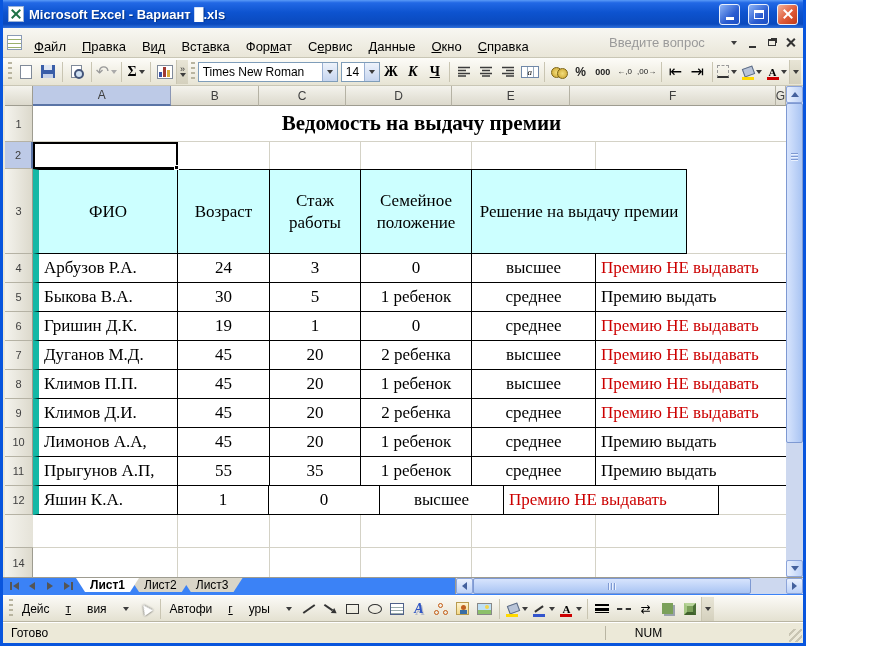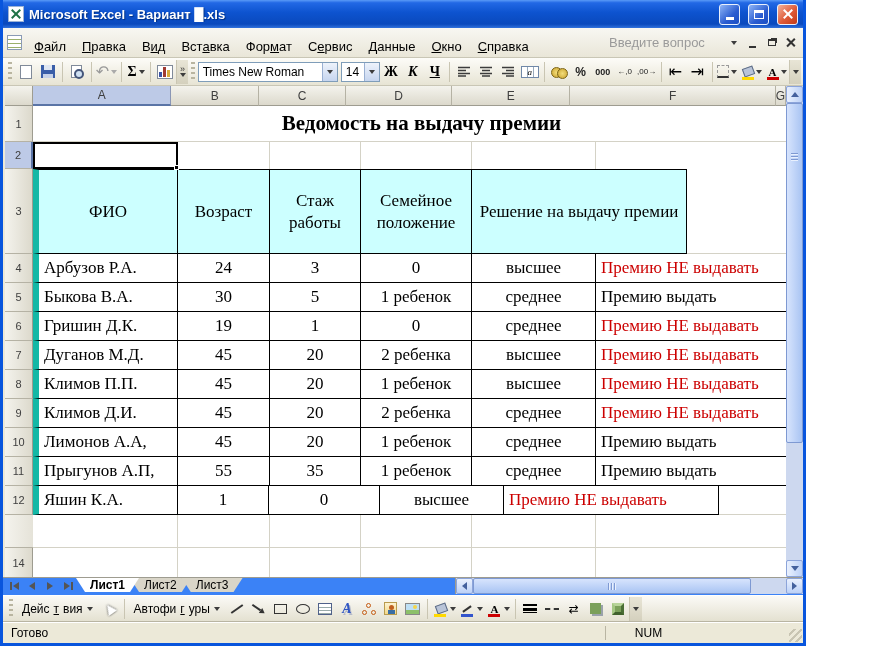--- a/index.html
+++ b/index.html
@@ -162,21 +162,21 @@
 .tab { padding:0 14px; margin-left:-9px; display:flex; align-items:center; justify-content:center; font-size:12px;
   background:#d9d5c8; clip-path:polygon(0 0,100% 0,calc(100% - 9px) 100%,9px 100%);
   filter:drop-shadow(1px 0 0 #8a887c) drop-shadow(-1px 0 0 #8a887c) drop-shadow(0 1px 0 #8a887c); }
 .tab.active { background:#fff; font-weight:bold; z-index:2; }
 .tab-filler { flex:1; }
 .hscroll { flex:0 0 348px; display:flex; align-items:center; background:#cdd8ef; border-left:1px solid #9e9c90; padding:0; }
 
 
 .drawbar { flex:0 0 27px; display:flex; align-items:center; background:linear-gradient(180deg,#fbfaf6,#e4e1d1);
   border-top:1px solid #fff; border-bottom:1px solid #b9b5a2; padding:0 3px; font-size:12px; }
-.draw-label { display:flex; align-items:center; gap:4px; padding:2px 6px; white-space:nowrap; }
+.draw-label { display:flex; align-items:center; gap:16px; padding:2px 6px; white-space:nowrap; }
 .pointer-icon { width:0;height:0;border-left:5px solid transparent;border-right:5px solid transparent;border-bottom:10px solid #fff;
   transform:rotate(-35deg); filter:drop-shadow(0 0 1px #333); }
 .line-icon { width:14px; height:2px; background:#333; transform:rotate(-35deg); }
 .arrow-icon { display:flex; align-items:center; transform:rotate(35deg); }
 .arrow-icon i { width:10px; height:2px; background:#333; display:block; }
 .arrow-icon b { width:0;height:0;border-top:3px solid transparent;border-bottom:3px solid transparent;border-left:5px solid #333; }
 .rect-icon { width:13px; height:10px; border:1px solid #333; }
 .oval-icon { width:14px; height:10px; border:1px solid #333; border-radius:50%; }
 .textbox-icon { width:14px; height:12px; border:1px solid #50618a; background:#fff;
   background-image:linear-gradient(180deg,transparent 3px,#9aa 3px 4px,transparent 4px 6px,#9aa 6px 7px,transparent 7px 9px,#9aa 9px 10px,transparent 10px); }

